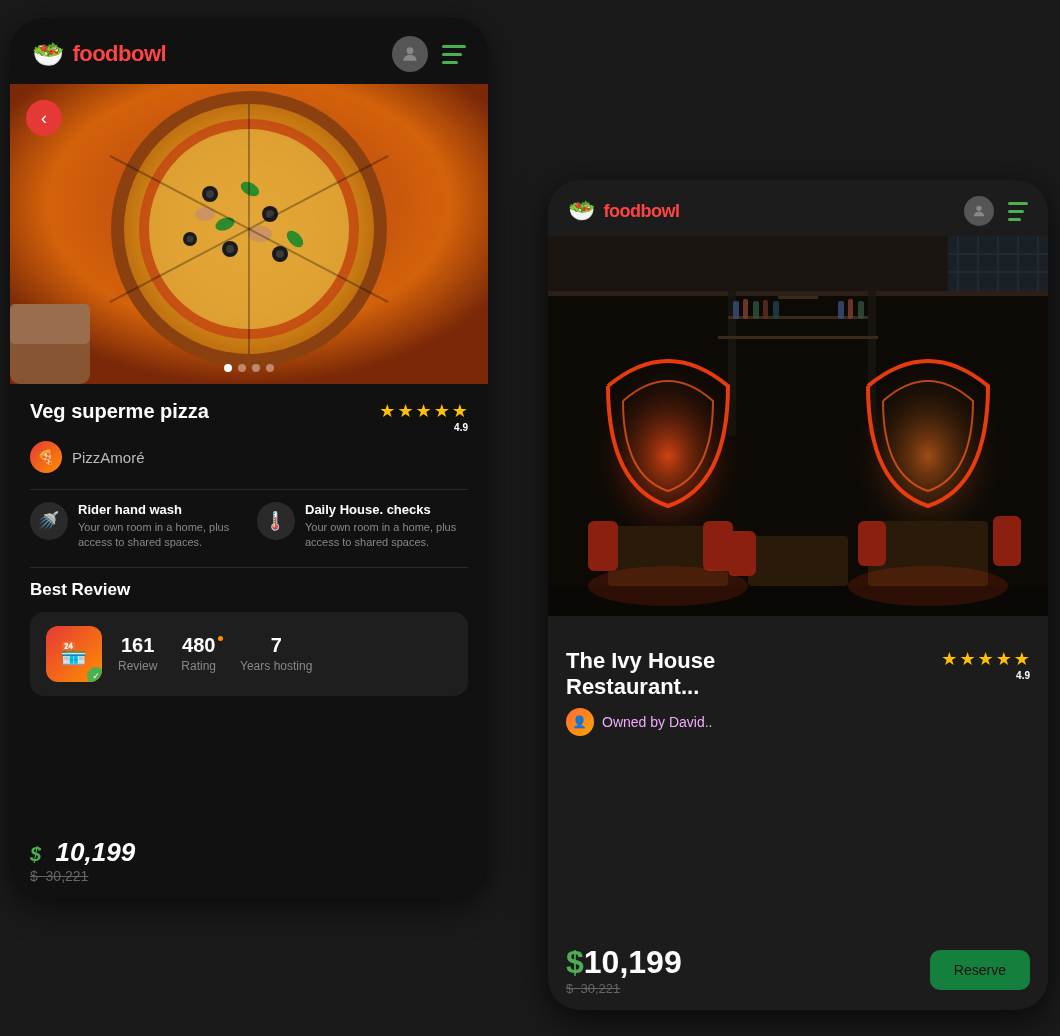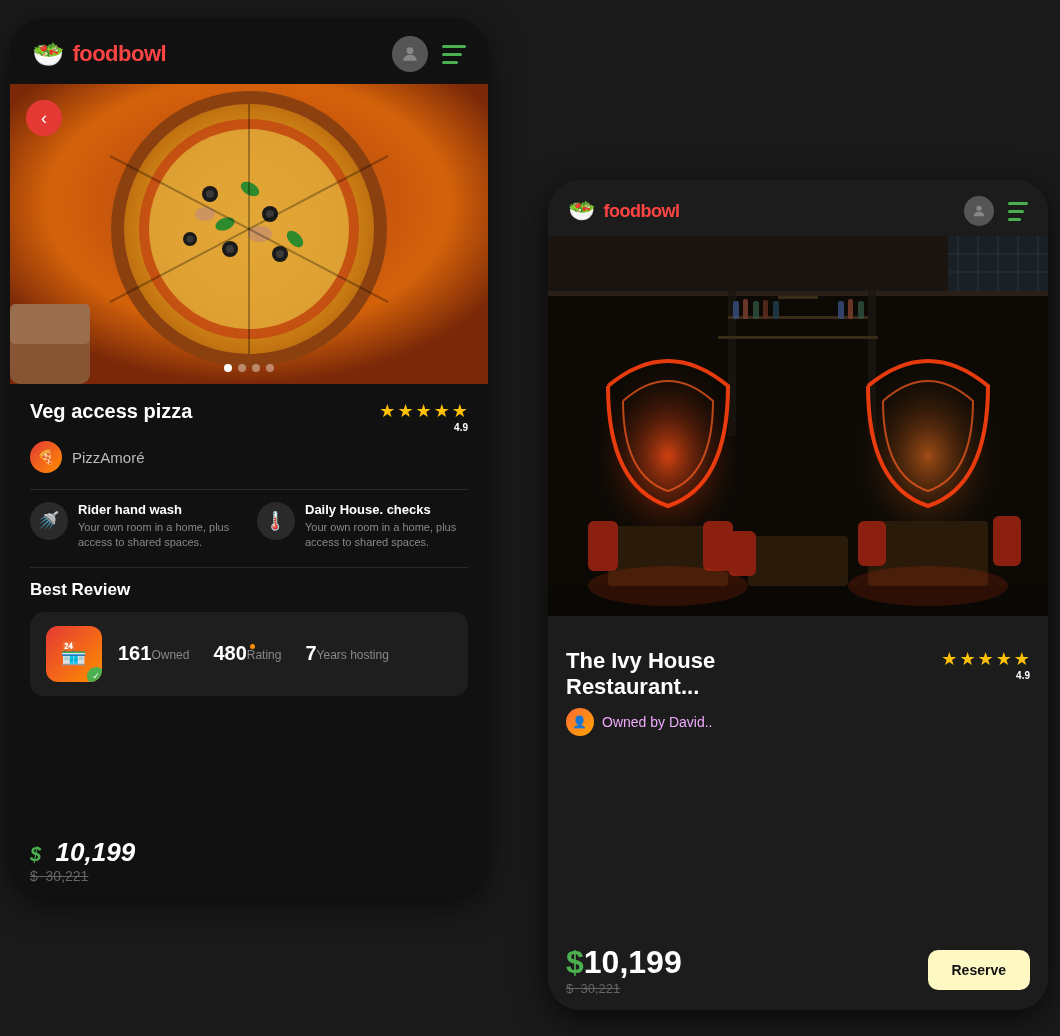--- a/index.html
+++ b/index.html
@@ -293,21 +293,21 @@
       justify-content: center;
       font-size: 9px;
       color: white;
     }
     .review-stats {
       display: flex;
       gap: 24px;
     }
     .stat-item {
       display: flex;
-      flex-direction: row;
+      flex-direction: column;
       align-items: center;
     }
     .stat-num {
       font-size: 20px;
       font-weight: 700;
       color: #ffffff;
       position: relative;
     }
     .stat-num .dot-indicator {
       position: absolute;
@@ -432,27 +432,27 @@
     }
     .right-price-col .current-price .dollar {
       color: #4CAF50;
     }
     .right-price-col .original-price {
       font-size: 13px;
       color: #666;
       text-decoration: line-through;
     }
     .reserve-btn {
-      background: #fef9c3;
+      background: #15803d;
       color: #111111;
       border: none;
       border-radius: 10px;
       padding: 12px 24px;
       font-size: 14px;
-      font-weight: 700;
+      font-weight: 400;
       cursor: pointer;
     }
 
     
     .bowl-emoji { font-size: 26px; }
     .phone-right .bowl-emoji { font-size: 22px; }
   </style>
 </head>
 <body>
 
@@ -541,21 +541,21 @@
       <div class="dot active"></div>
       <div class="dot"></div>
       <div class="dot"></div>
       <div class="dot"></div>
     </div>
   </div>
 
   <div class="content">
 
     <div class="title-row">
-      <span class="food-title">Veg access pizza</span>
+      <span class="food-title">Veg superme pizza</span>
       <div class="stars-col">
         <div class="stars">
           <span class="star">★</span>
           <span class="star">★</span>
           <span class="star">★</span>
           <span class="star">★</span>
           <span class="star">★</span>
         </div>
         <span class="rating-num">4.9</span>
       </div>
@@ -588,21 +588,21 @@
     <div class="divider"></div>
 
     <div class="section-title">Best Review</div>
     <div class="review-card">
       <div class="reviewer-avatar">
         <div class="shield-badge">✓</div>
       </div>
       <div class="review-stats">
         <div class="stat-item">
           <span class="stat-num">161</span>
-          <span class="stat-label">Owned</span>
+          <span class="stat-label">Review</span>
         </div>
         <div class="stat-item">
           <span class="stat-num">
             <span>480</span>
             <span class="dot-indicator"></span>
           </span>
           <span class="stat-label">Rating</span>
         </div>
         <div class="stat-item">
           <span class="stat-num">7</span>

